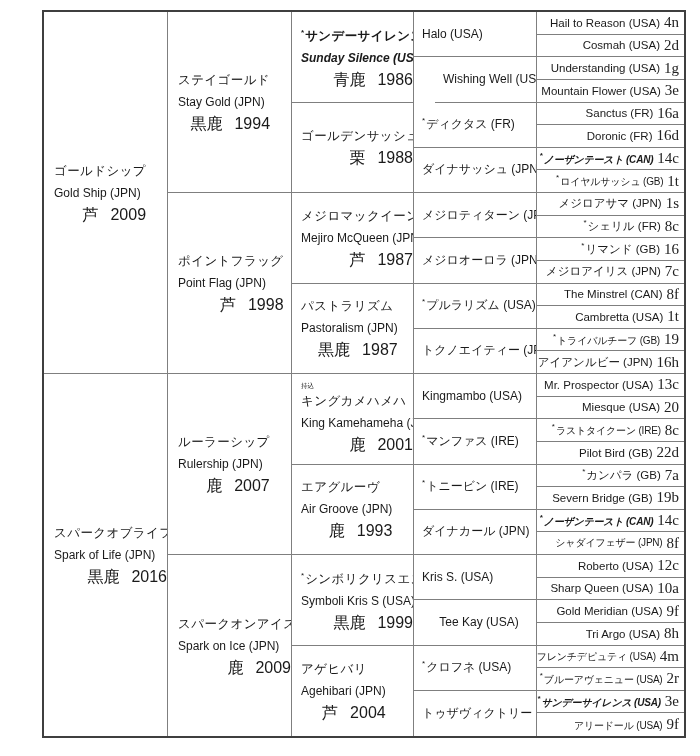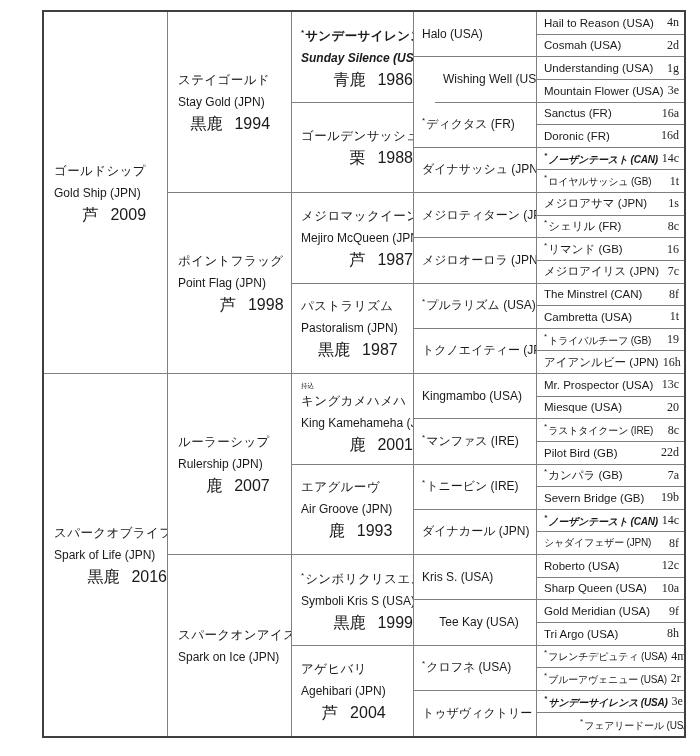--- a/index.html
+++ b/index.html
@@ -18,34 +18,34 @@
   .cell{
     box-sizing:border-box;overflow:hidden;
     border-right:1px solid #7f7f7f;border-bottom:1px solid #7f7f7f;
     display:flex;flex-direction:column;justify-content:center;
   }
   .last-row{border-bottom:none;}
   .c1,.c2{padding-left:10px;}
   .c3{padding-left:9px;}
   .c4{padding-left:8px;}
   .c5{
-    flex-direction:row;align-items:center;justify-content:space-between;
+    flex-direction:row;align-items:center;justify-content:flex-end;
     border-right:none;padding:0 5px 0 7px;
   }
   .nm{width:max-content;max-width:100%;}
   .kana{font-size:12.5px;line-height:22px;letter-spacing:.4px;white-space:nowrap;}
   .en{font-size:12px;line-height:22px;white-space:nowrap;}
   .cy{font-size:16px;line-height:22px;text-align:right;}
   .coat{margin-right:12px;}
   .g4name{font-size:12px;white-space:nowrap;}
   .g5name{font-size:11.5px;white-space:nowrap;}
   .small .g5name{font-size:10px;letter-spacing:-.2px;}
   .fno{
     font-family:"Liberation Serif","DejaVu Serif",serif;
-    font-size:12px;color:#222;margin-left:4px;flex:0 0 auto;
+    font-size:15px;color:#222;margin-left:4px;flex:0 0 auto;
   }
   .ast{font-size:8px;vertical-align:5px;margin-right:1px;letter-spacing:0;}
   .emph .kana{font-weight:700;}
   .emph .en{font-weight:700;font-style:italic;}
   .emph5 .g5name{font-weight:700;font-style:italic;}
   .note{font-size:6.5px;line-height:7px;margin-bottom:1px;color:#222;letter-spacing:0;}
 </style>
 </head>
 <body>
 
@@ -82,20 +82,21 @@
       <div class="nm">
         <div class="kana"><span>ルーラーシップ</span></div>
         <div class="en">Rulership (JPN)</div>
         <div class="cy"><span class="coat">鹿</span><span class="yr">2007</span></div>
       </div>
     </div>
     <div class="cell c2 last-row" style="grid-area: 25 / 2 / span 8;">
       <div class="nm">
         <div class="kana"><span>スパークオンアイス</span></div>
         <div class="en">Spark on Ice (JPN)</div>
+        <div class="cy"><span class="coat">鹿</span><span class="yr">2009</span></div>
       </div>
     </div>
     <div class="cell c3 emph" style="grid-area: 1 / 3 / span 4;">
       <div class="nm">
         <div class="kana"><span class="ast">*</span><span>サンデーサイレンス</span></div>
         <div class="en">Sunday Silence (USA)</div>
         <div class="cy"><span class="coat">青鹿</span><span class="yr">1986</span></div>
       </div>
     </div>
     <div class="cell c3" style="grid-area: 5 / 3 / span 4;">

